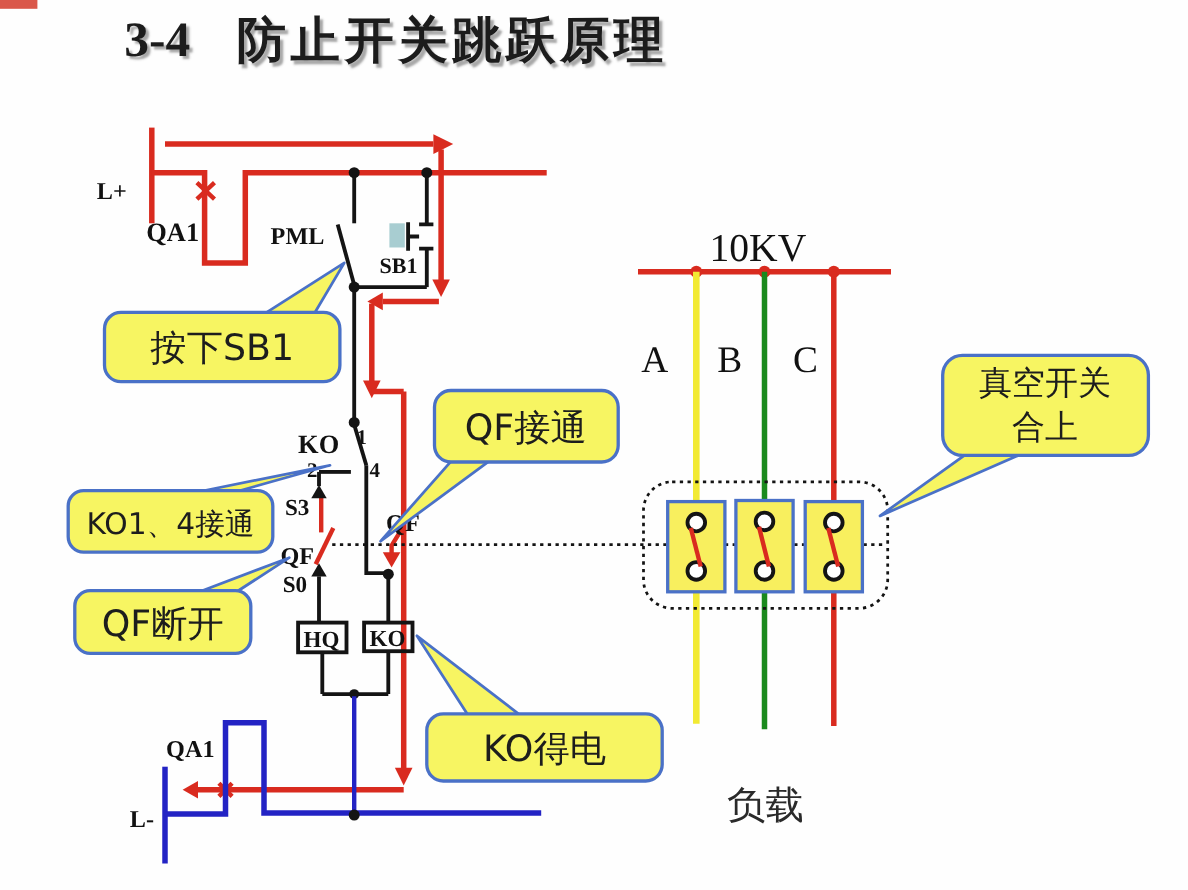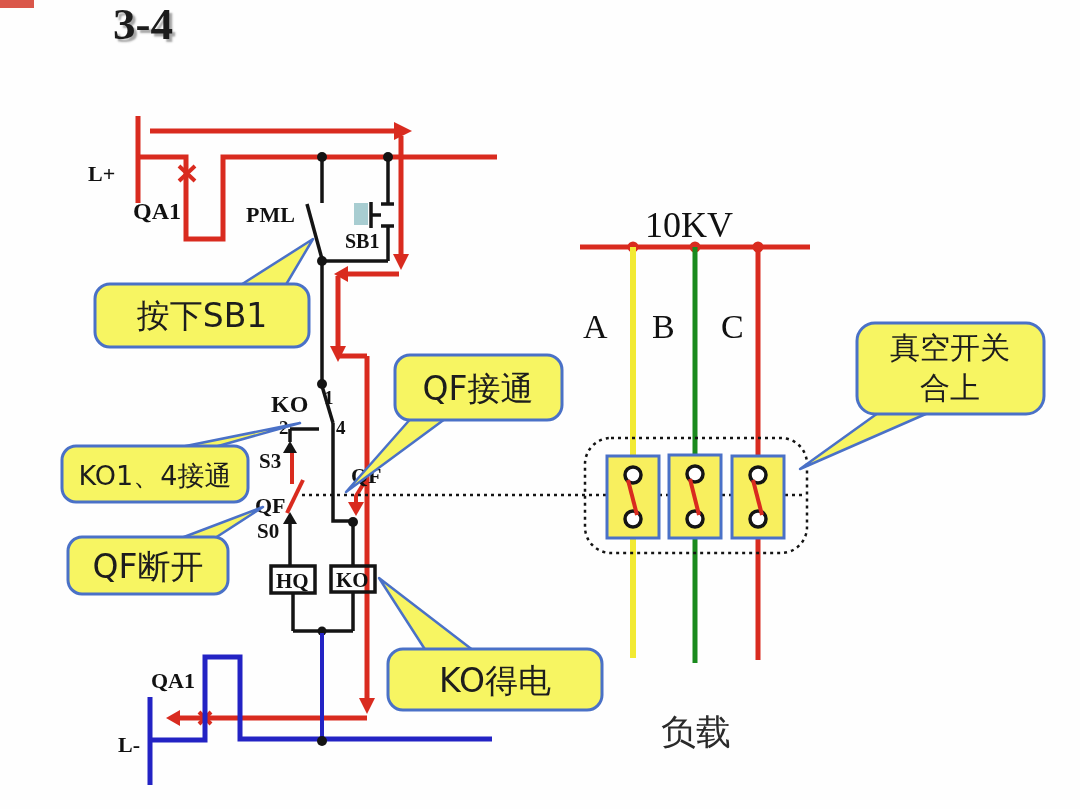--- a/index.html
+++ b/index.html
@@ -3,21 +3,21 @@
 <meta charset="utf-8">
 <style>
   html,body{margin:0;padding:0;}
   body{
     width:1080px;height:809px;position:relative;overflow:hidden;
     background:#fefefe;
     font-family:"DejaVu Sans", sans-serif;
   }
   .corner-smudge{position:absolute;left:0;top:0;width:34px;height:8px;background:#d43a2a;opacity:.85;}
   .slide-title{
-    position:absolute;left:113px;top:0;display:flex;align-items:flex-start;gap:42px;
+    position:absolute;left:113px;top:12px;display:flex;align-items:flex-start;gap:42px;
     color:#1c1c1c;font-weight:bold;font-size:45px;line-height:1.1;
     text-shadow:3px 3px 2px rgba(60,60,60,.45);
     font-family:"Liberation Serif", serif;
   }
   .slide-title .cn{font-family:"DejaVu Sans", sans-serif;letter-spacing:4px;}
   svg{position:absolute;left:0;top:0;}
   .wire-red{stroke:#d92b1f;stroke-width:5;fill:none;}
   .wire-red-thin{stroke:#d92b1f;stroke-width:4;fill:none;}
   .arrow-red{fill:#d92b1f;stroke:none;}
   .wire-black{stroke:#141414;stroke-width:3.5;fill:none;}
@@ -35,20 +35,21 @@
   .callout-text{font-family:"DejaVu Sans", sans-serif;fill:#1d1d1d;}
   .load-text{font-family:"DejaVu Sans", sans-serif;fill:#2a2a2a;}
 </style>
 </head>
 <body>
 
 <div class="corner-smudge"></div>
 
 <div class="slide-title">
   <span>3-4</span>
+  <span class="cn">防止开关跳跃原理</span>
 </div>
 
 <svg width="1080" height="809" viewBox="0 0 1080 809">
 
   <g>
     <path class="wire-red" d="M138,116 V203"></path>
     <path class="wire-red" d="M138,157 H186 V239 H223 V157 H497"></path>
     <path class="wire-red-thin" d="M179,166 L195,181 M195,166 L179,181"></path>
     <path class="wire-red" d="M150,131 H394"></path>
     <polygon class="arrow-red" points="394,122 412,131 394,140"></polygon>

